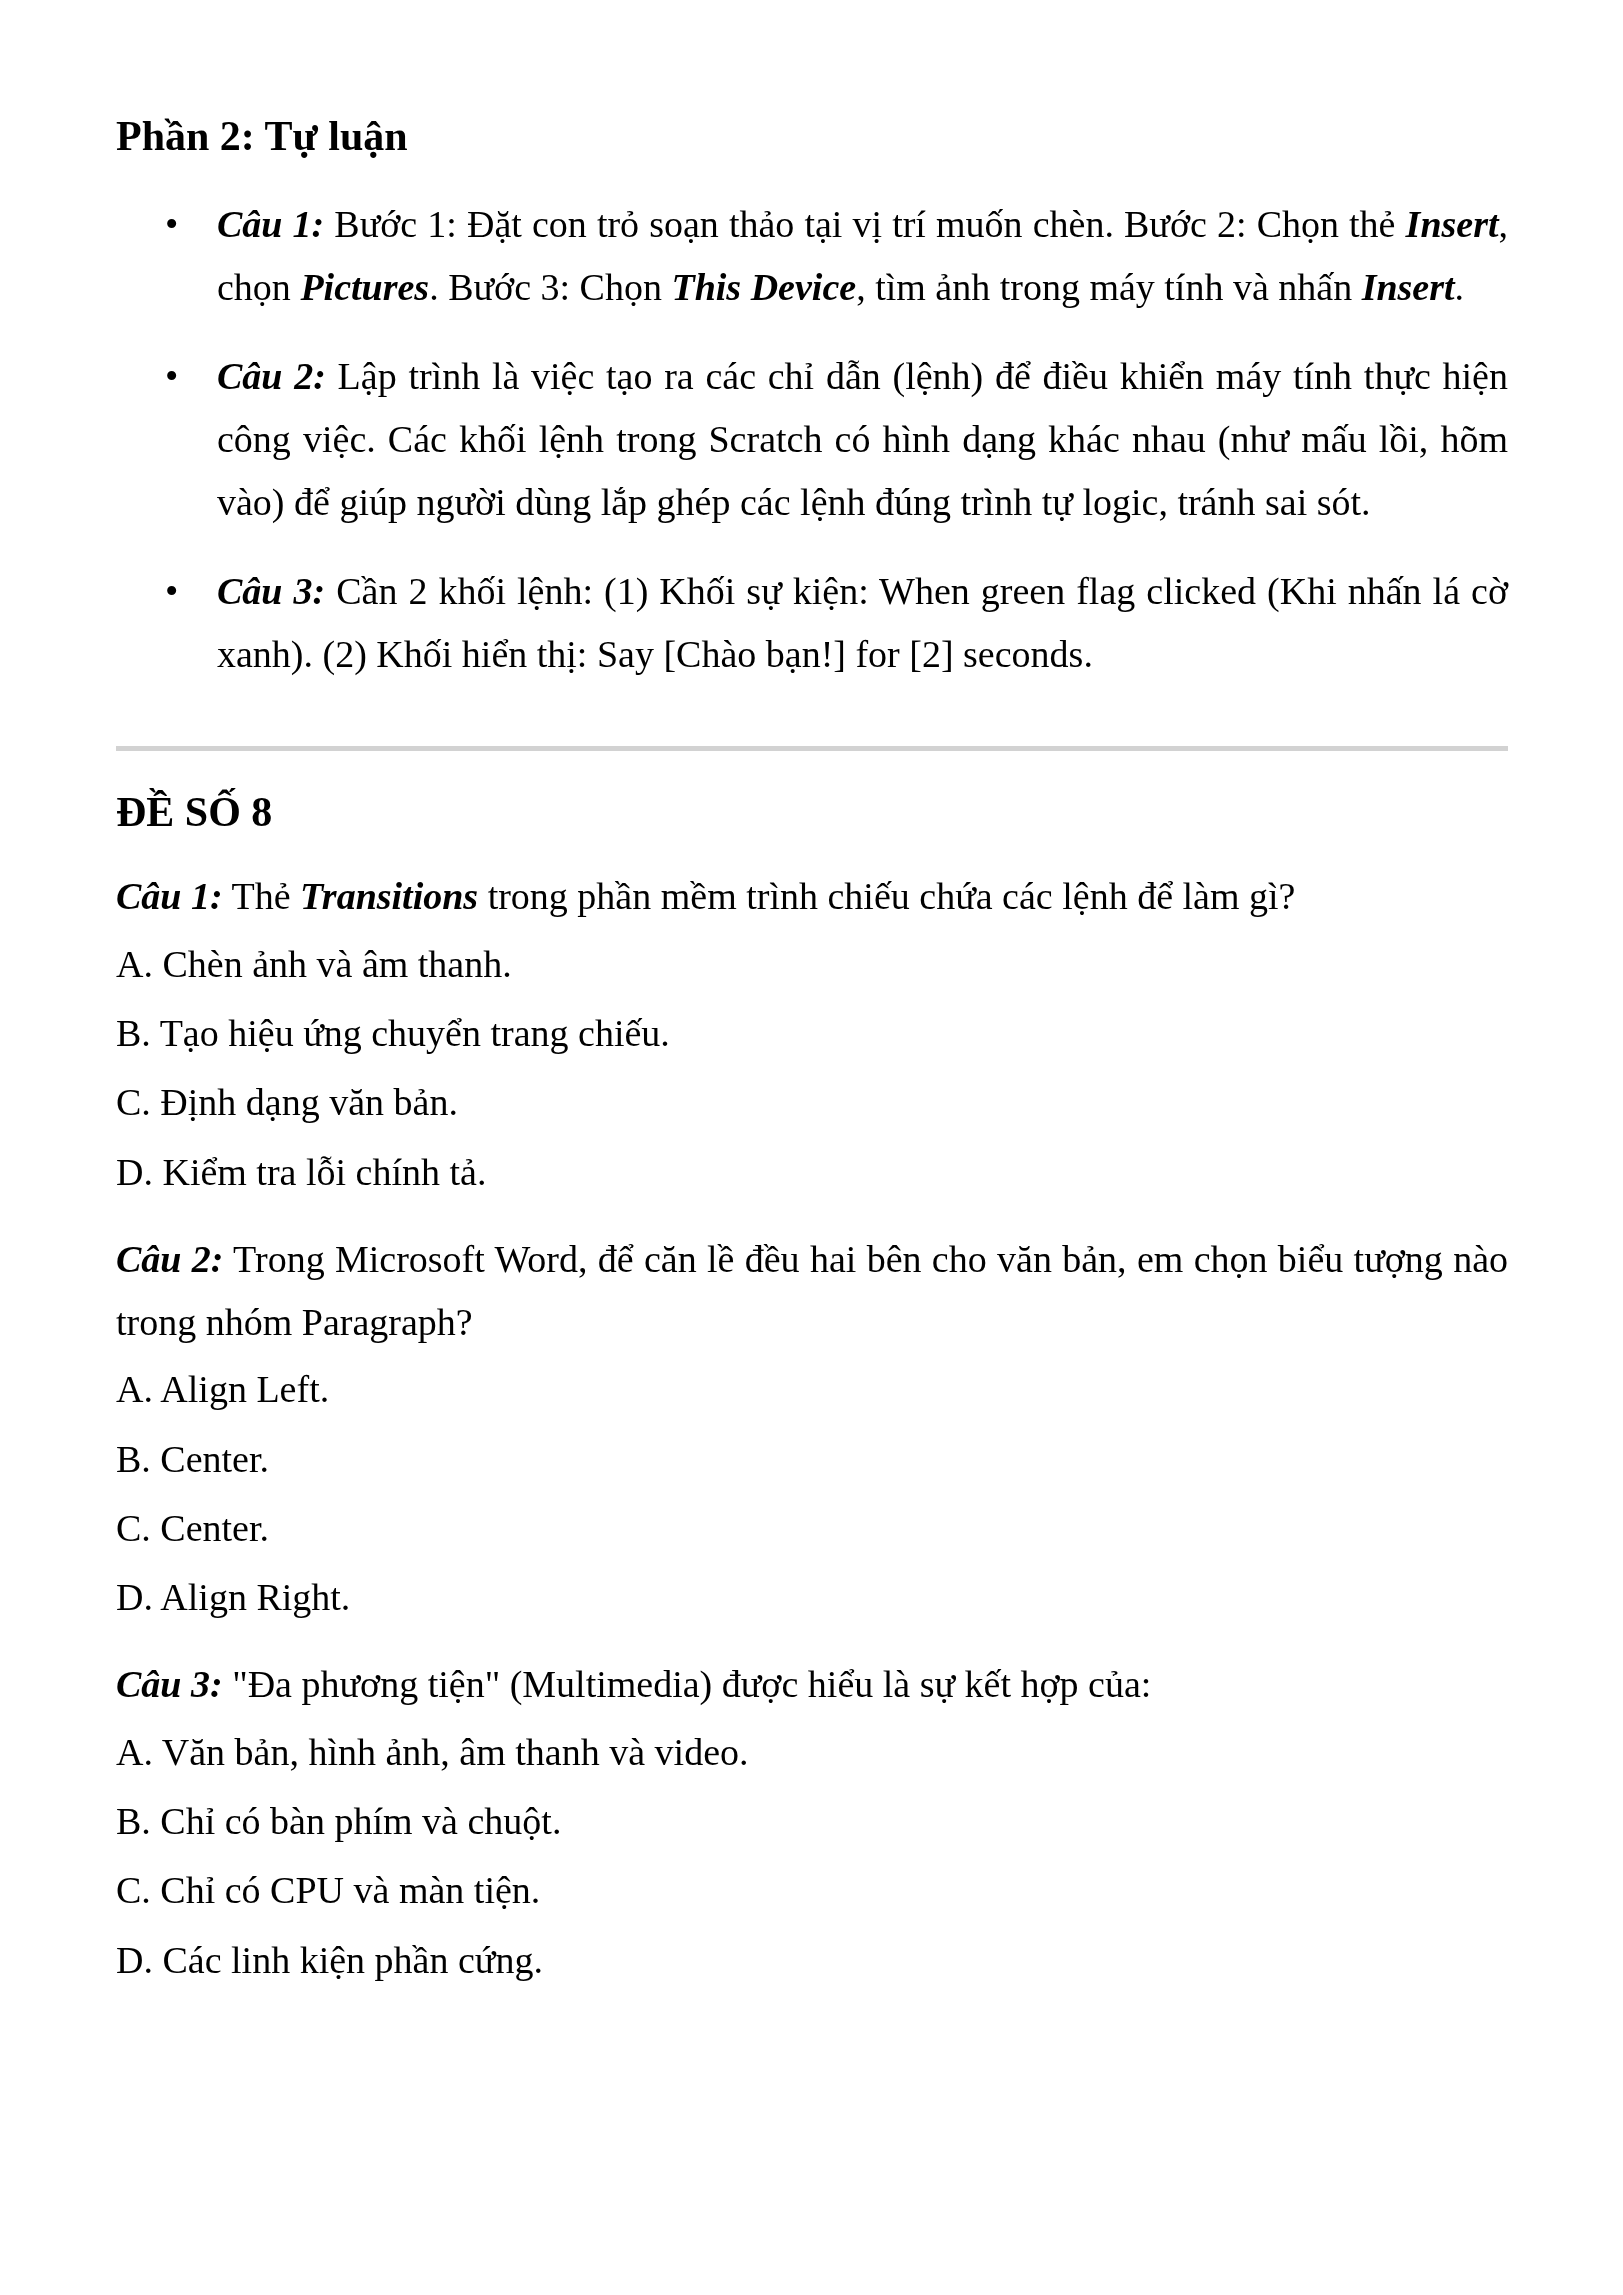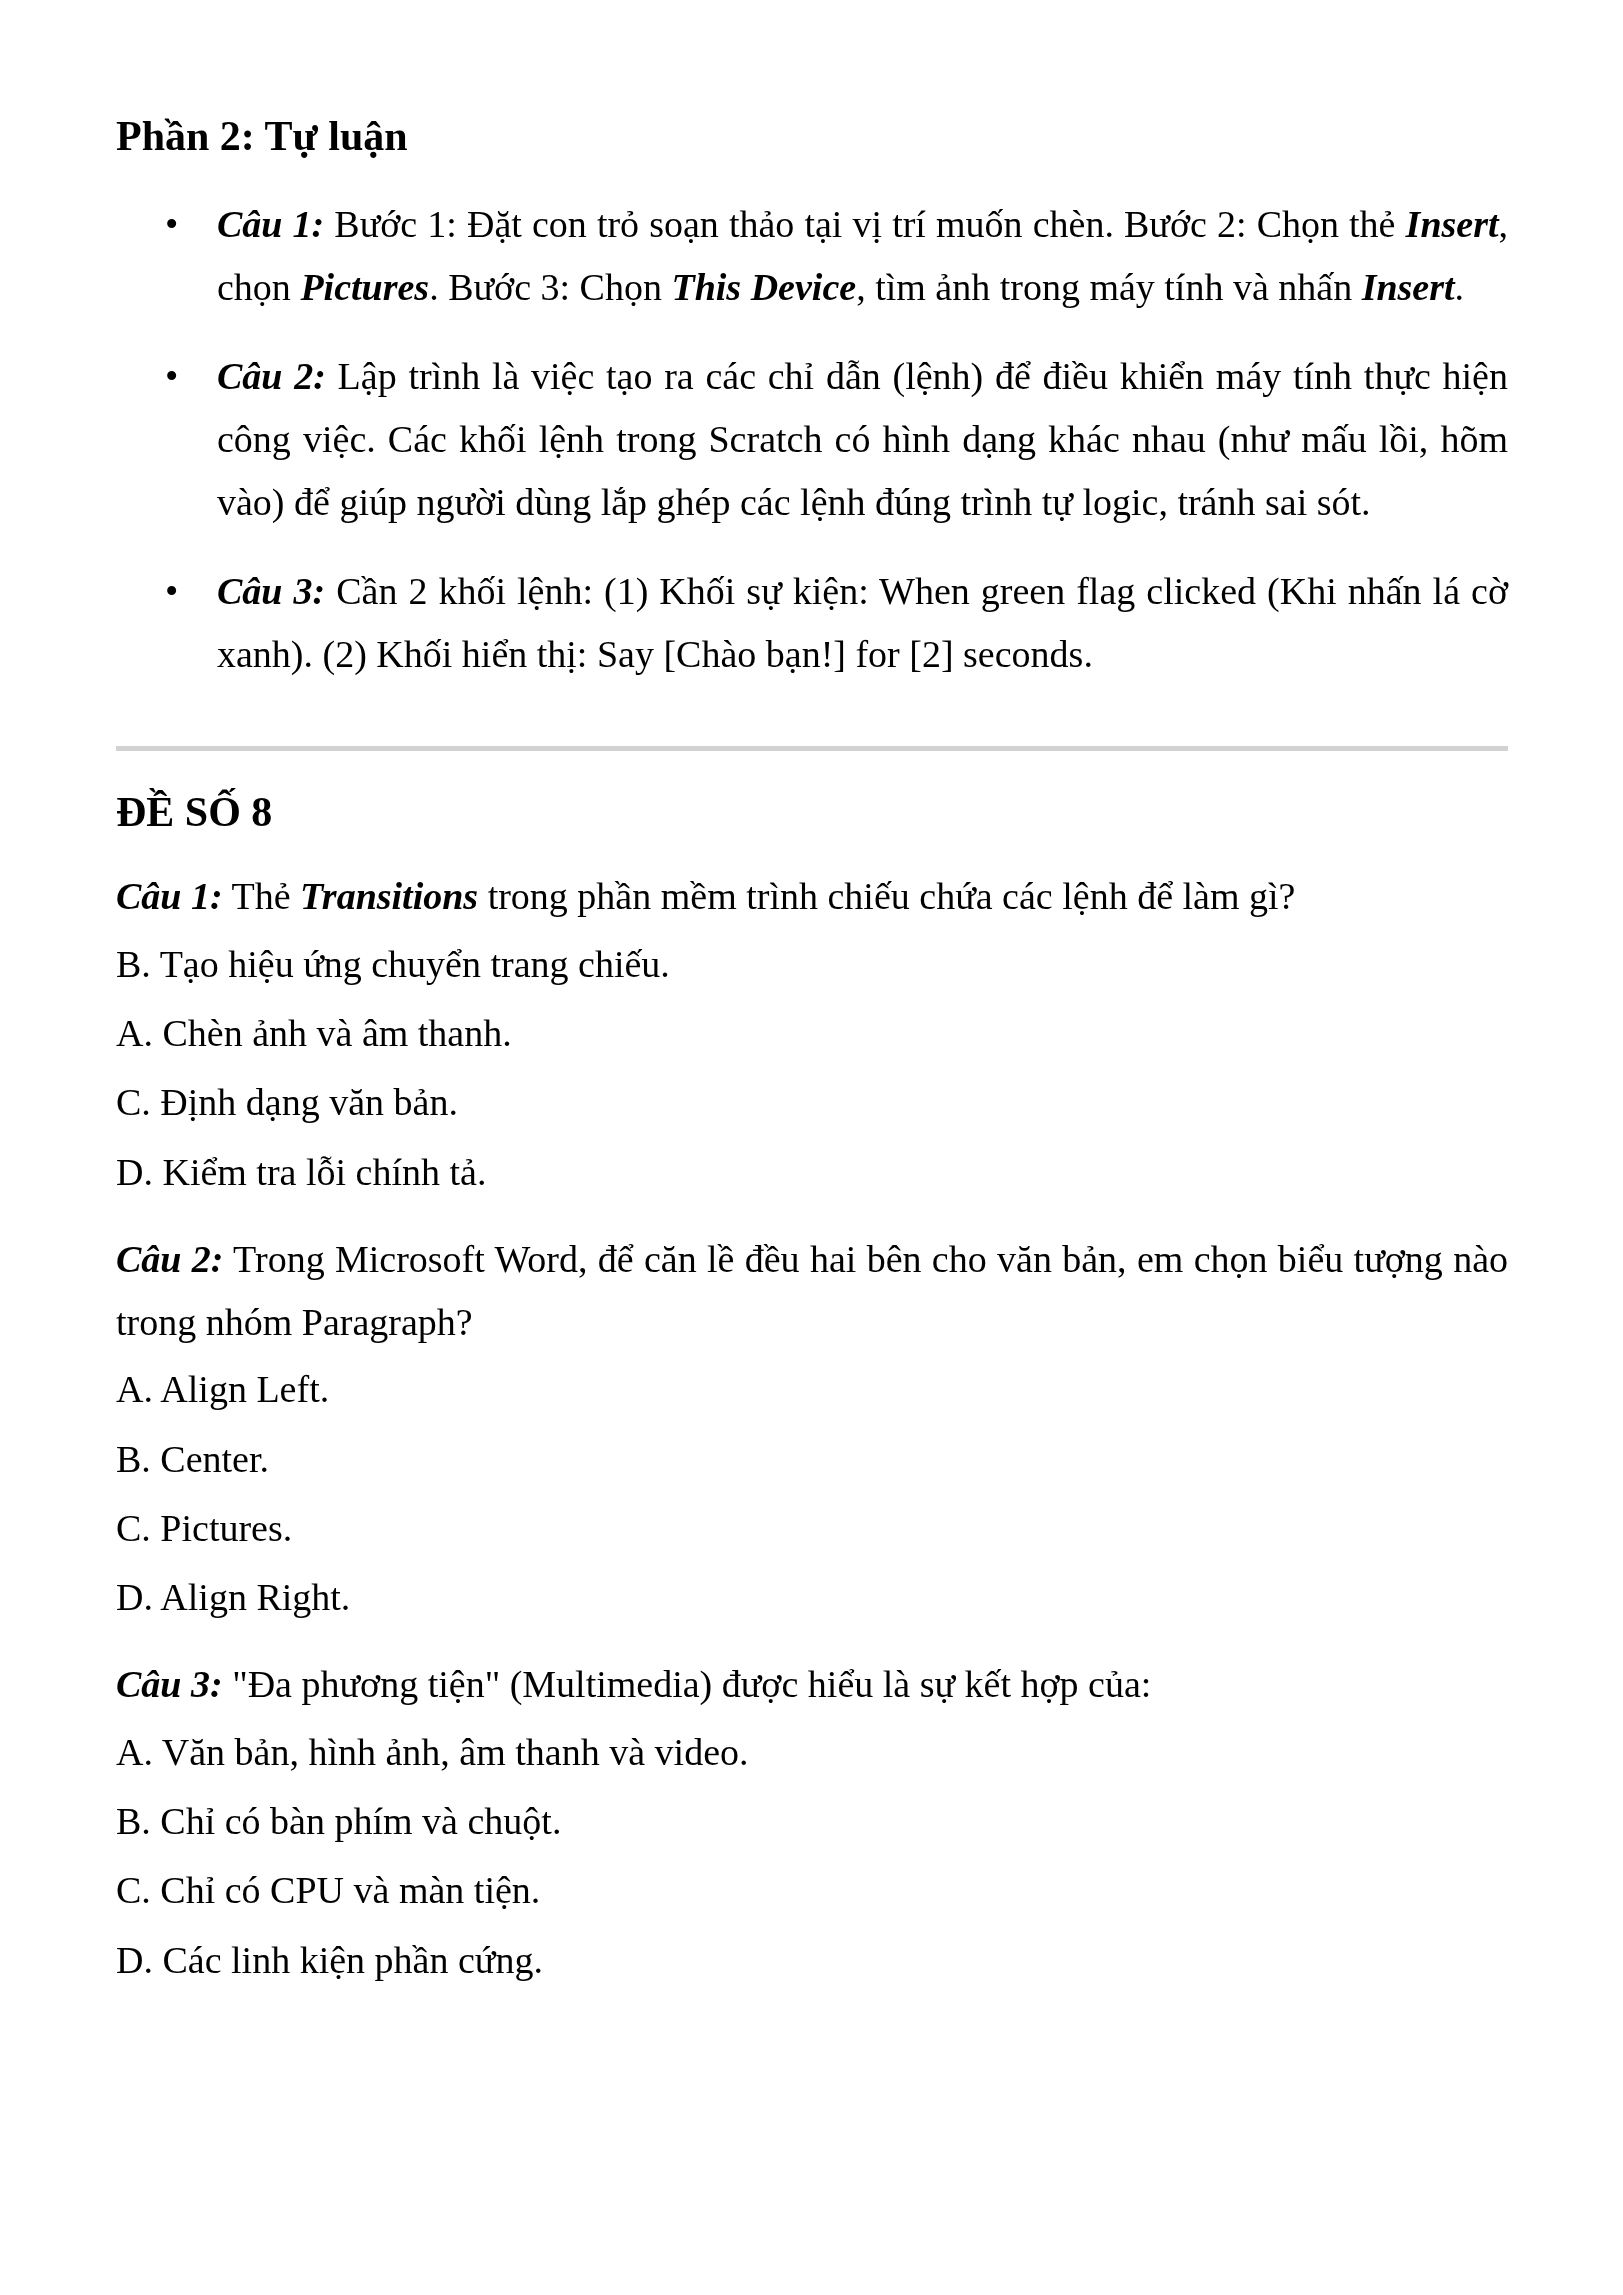--- a/index.html
+++ b/index.html
@@ -90,31 +90,31 @@
   </ul>
 
   <hr class="divider">
 
   <h2 class="head head-de2">ĐỀ SỐ 8</h2>
 
 
   <p class="q">
     <span class="b">Câu 1:</span><span> Thẻ </span><span class="b">Transitions</span><span> trong phần mềm trình chiếu chứa các lệnh để làm gì?</span>
   </p>
+  <p class="opt">A. Chèn ảnh và âm thanh.</p>
   <p class="opt">B. Tạo hiệu ứng chuyển trang chiếu.</p>
-  <p class="opt">A. Chèn ảnh và âm thanh.</p>
   <p class="opt">C. Định dạng văn bản.</p>
   <p class="opt">D. Kiểm tra lỗi chính tả.</p>
 
   <p class="q">
     <span class="b">Câu 2:</span><span> Trong Microsoft Word, để căn lề đều hai bên cho văn bản, em chọn biểu tượng nào trong nhóm Paragraph?</span>
   </p>
   <p class="opt">A. Align Left.</p>
   <p class="opt">B. Center.</p>
-  <p class="opt">C. Pictures.</p>
+  <p class="opt">C. Center.</p>
   <p class="opt">D. Align Right.</p>
 
   <p class="q">
     <span class="b">Câu 3:</span><span> "Đa phương tiện" (Multimedia) được hiểu là sự kết hợp của:</span>
   </p>
   <p class="opt">A. Văn bản, hình ảnh, âm thanh và video.</p>
   <p class="opt">B. Chỉ có bàn phím và chuột.</p>
   <p class="opt">C. Chỉ có CPU và màn tiện.</p>
   <p class="opt">D. Các linh kiện phần cứng.</p>
 

